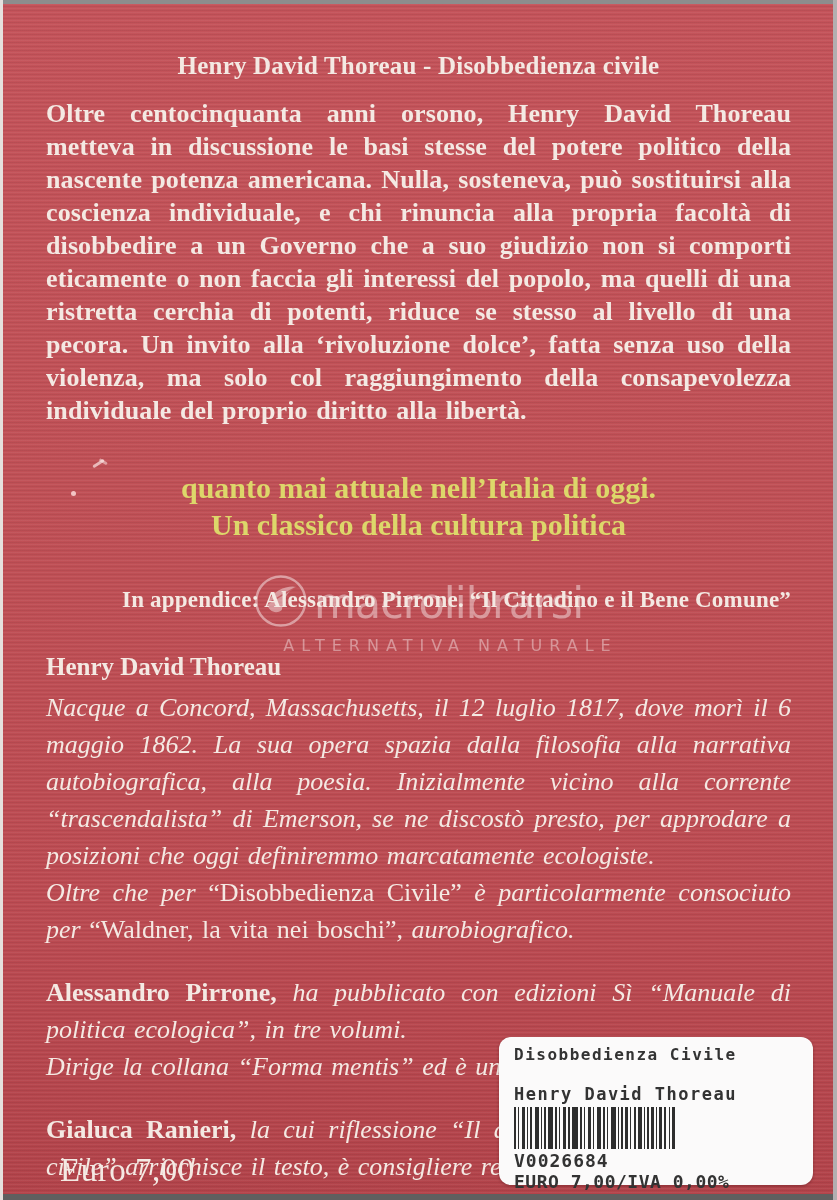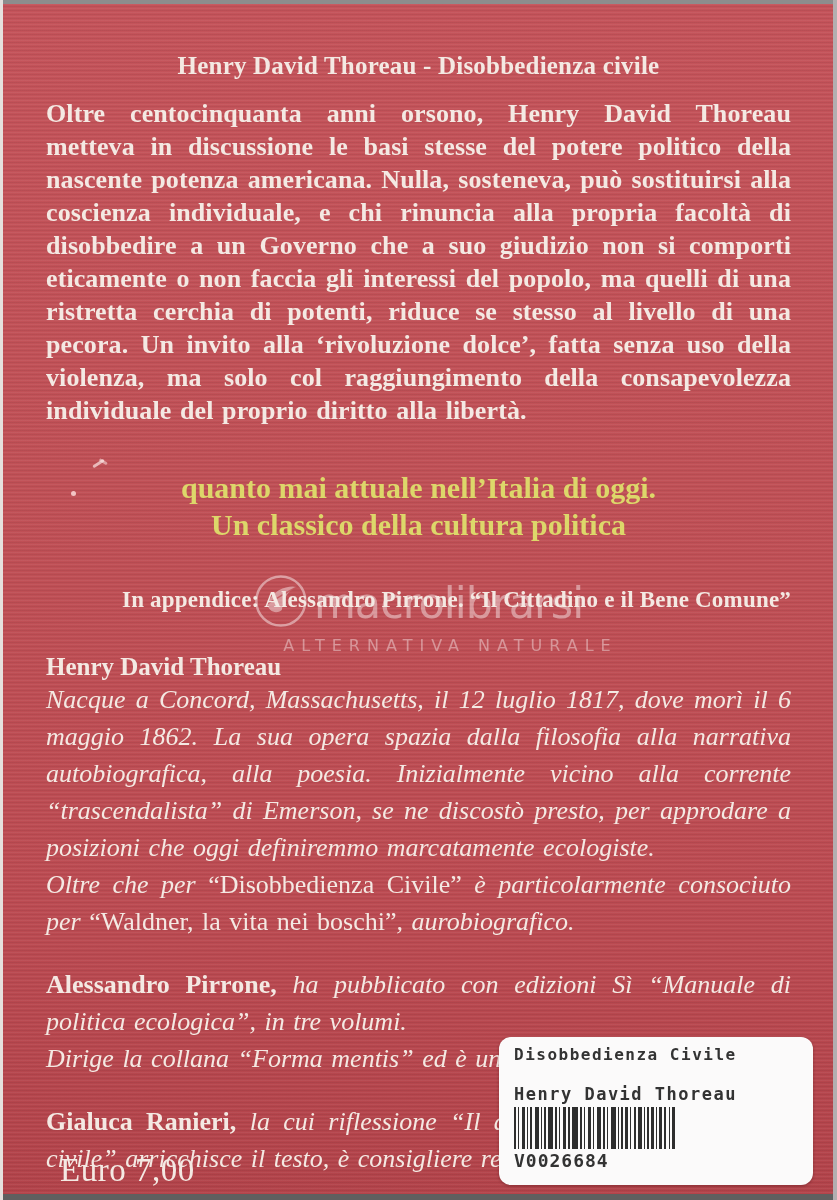--- a/index.html
+++ b/index.html
@@ -47,21 +47,21 @@
     font-family:"DejaVu Sans","Liberation Sans",sans-serif;font-size:43px;font-weight:500;
     color:rgba(255,255,255,0.42);letter-spacing:-1px;line-height:1;
   }
   .wm-sub{
     font-family:"DejaVu Sans","Liberation Sans",sans-serif;font-size:16px;font-weight:400;
     color:rgba(255,255,255,0.40);letter-spacing:7px;margin-top:4px;margin-left:64px;
   }
 
   .bio-heading{margin-top:40px;font-weight:bold;font-size:25px;}
   .bio{
-    margin-top:0;font-size:26px;line-height:37px;font-style:italic;
+    margin-top:8px;font-size:26px;line-height:37px;font-style:italic;
     text-align:justify;word-spacing:2px;
   }
   .bio p{margin:0;}
   .roman{font-style:normal;}
   .author-name{font-style:normal;font-weight:bold;}
   .section{margin-top:26px;font-size:26px;line-height:37px;font-style:italic;text-align:justify;word-spacing:2px;}
 
   .price{
     position:absolute;left:60px;top:1116px;font-weight:normal;font-size:33px;letter-spacing:0.5px;z-index:3;margin-top:36px;
   }
@@ -192,15 +192,16 @@
           <rect x="137" y="0" width="3" height="42"></rect>
             <rect x="142" y="0" width="1" height="42"></rect>
           <rect x="145" y="0" width="3" height="42"></rect>
             <rect x="150" y="0" width="2" height="42"></rect>
           <rect x="155" y="0" width="1" height="42"></rect>
             <rect x="158" y="0" width="3" height="42"></rect>
         </g>
       </svg>
     </span>
     <div class="stk-code">V0026684</div>
+    <div class="stk-price">EURO 7,00/IVA 0,00%</div>
   </div>
 
 </div>
 
 </body></html>

